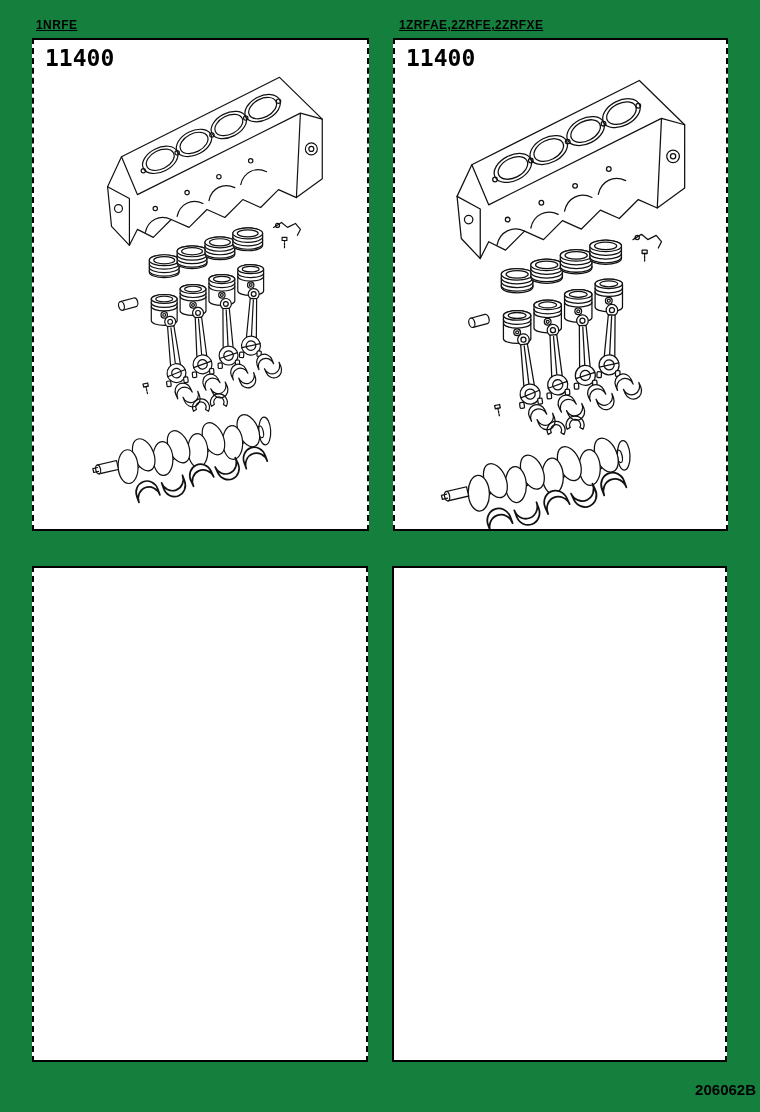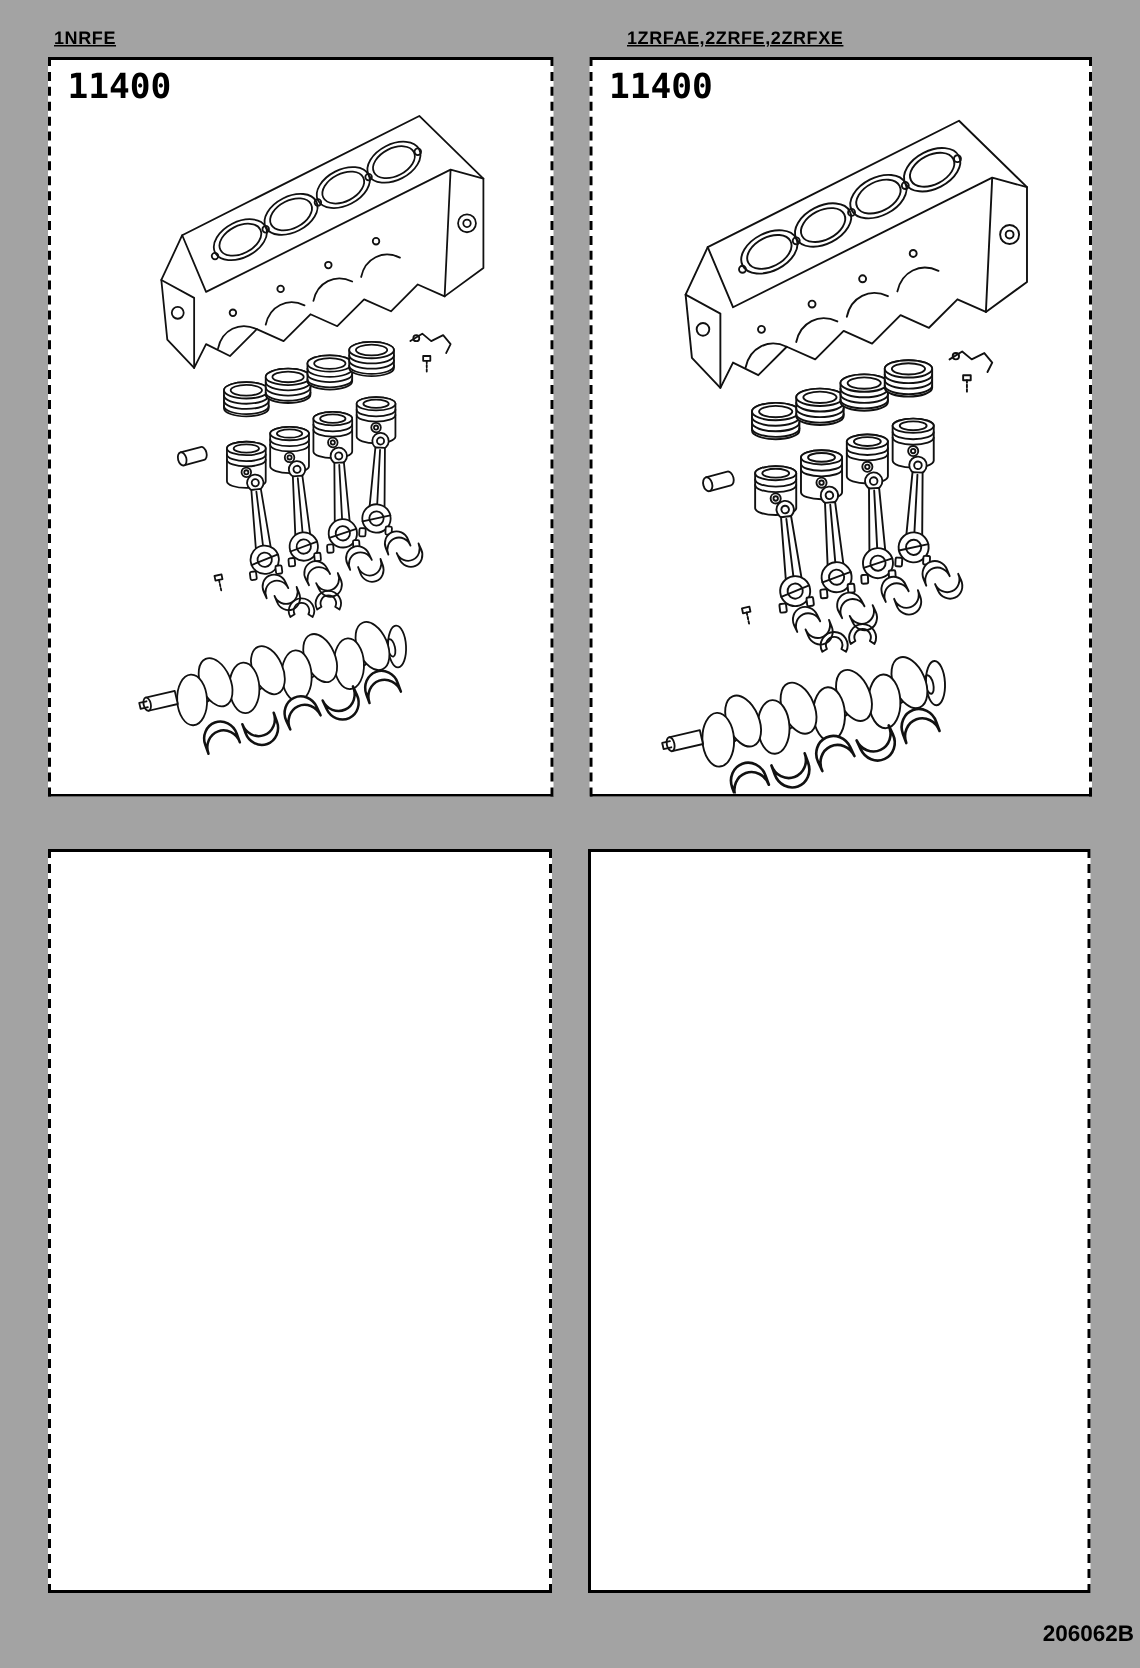--- a/index.html
+++ b/index.html
@@ -1,16 +1,16 @@
 <!DOCTYPE html>
 <html><head>
 <meta charset="utf-8">
 <style>
   html,body{margin:0;padding:0;background:#ffffff;}
-  .page{position:relative;width:760px;height:1112px;background:#a3a3a3;overflow:hidden;
+  .page{position:relative;width:760px;height:1112px;background:#15803d;overflow:hidden;
         font-family:"Liberation Sans",sans-serif;color:#000;}
   .engine-label{position:absolute;font:bold 12px "Liberation Sans",sans-serif;
         letter-spacing:.4px;text-decoration:underline;white-space:nowrap;color:#000;}
   .panel{position:absolute;box-sizing:border-box;background:#fff;overflow:hidden;
         border:2px solid #000;border-left-style:dashed;border-right-style:dashed;text-align:right;}
   .panel-tl{left:32px;top:38px;width:337px;height:493px;}
   .panel-tr{left:393px;top:38px;width:335px;height:493px;}
   .panel-bl{left:32px;top:566px;width:336px;height:496px;}
   .panel-br{left:392px;top:566px;width:335px;height:496px;border-left-style:solid;}
   .part-number{position:absolute;left:11px;top:5px;
@@ -160,21 +160,21 @@
         <use href="#shell" transform="translate(114,438) rotate(-20) scale(1.4)"></use>
         <use href="#shell" transform="translate(141,430) rotate(160) scale(1.4)"></use>
         <use href="#shell" transform="translate(168,421) rotate(-25) scale(1.4)"></use>
         <use href="#shell" transform="translate(195,413) rotate(155) scale(1.4)"></use>
         <use href="#shell" transform="translate(222,404) rotate(-20) scale(1.4)"></use>
       </g>
     </defs>
   </svg>
 
   <div class="engine-label" style="left:36px;top:18px">1NRFE</div>
-  <div class="engine-label" style="left:418px;top:18px">1ZRFAE,2ZRFE,2ZRFXE</div>
+  <div class="engine-label" style="left:399px;top:18px">1ZRFAE,2ZRFE,2ZRFXE</div>
 
   <div class="panel panel-tl">
     <div class="part-number">11400</div>
     <svg class="illu" viewBox="0 0 335 478">
       <use href="#short-block-view"></use>
     </svg>
   </div>
 
   <div class="panel panel-tr">
     <div class="part-number">11400</div>

